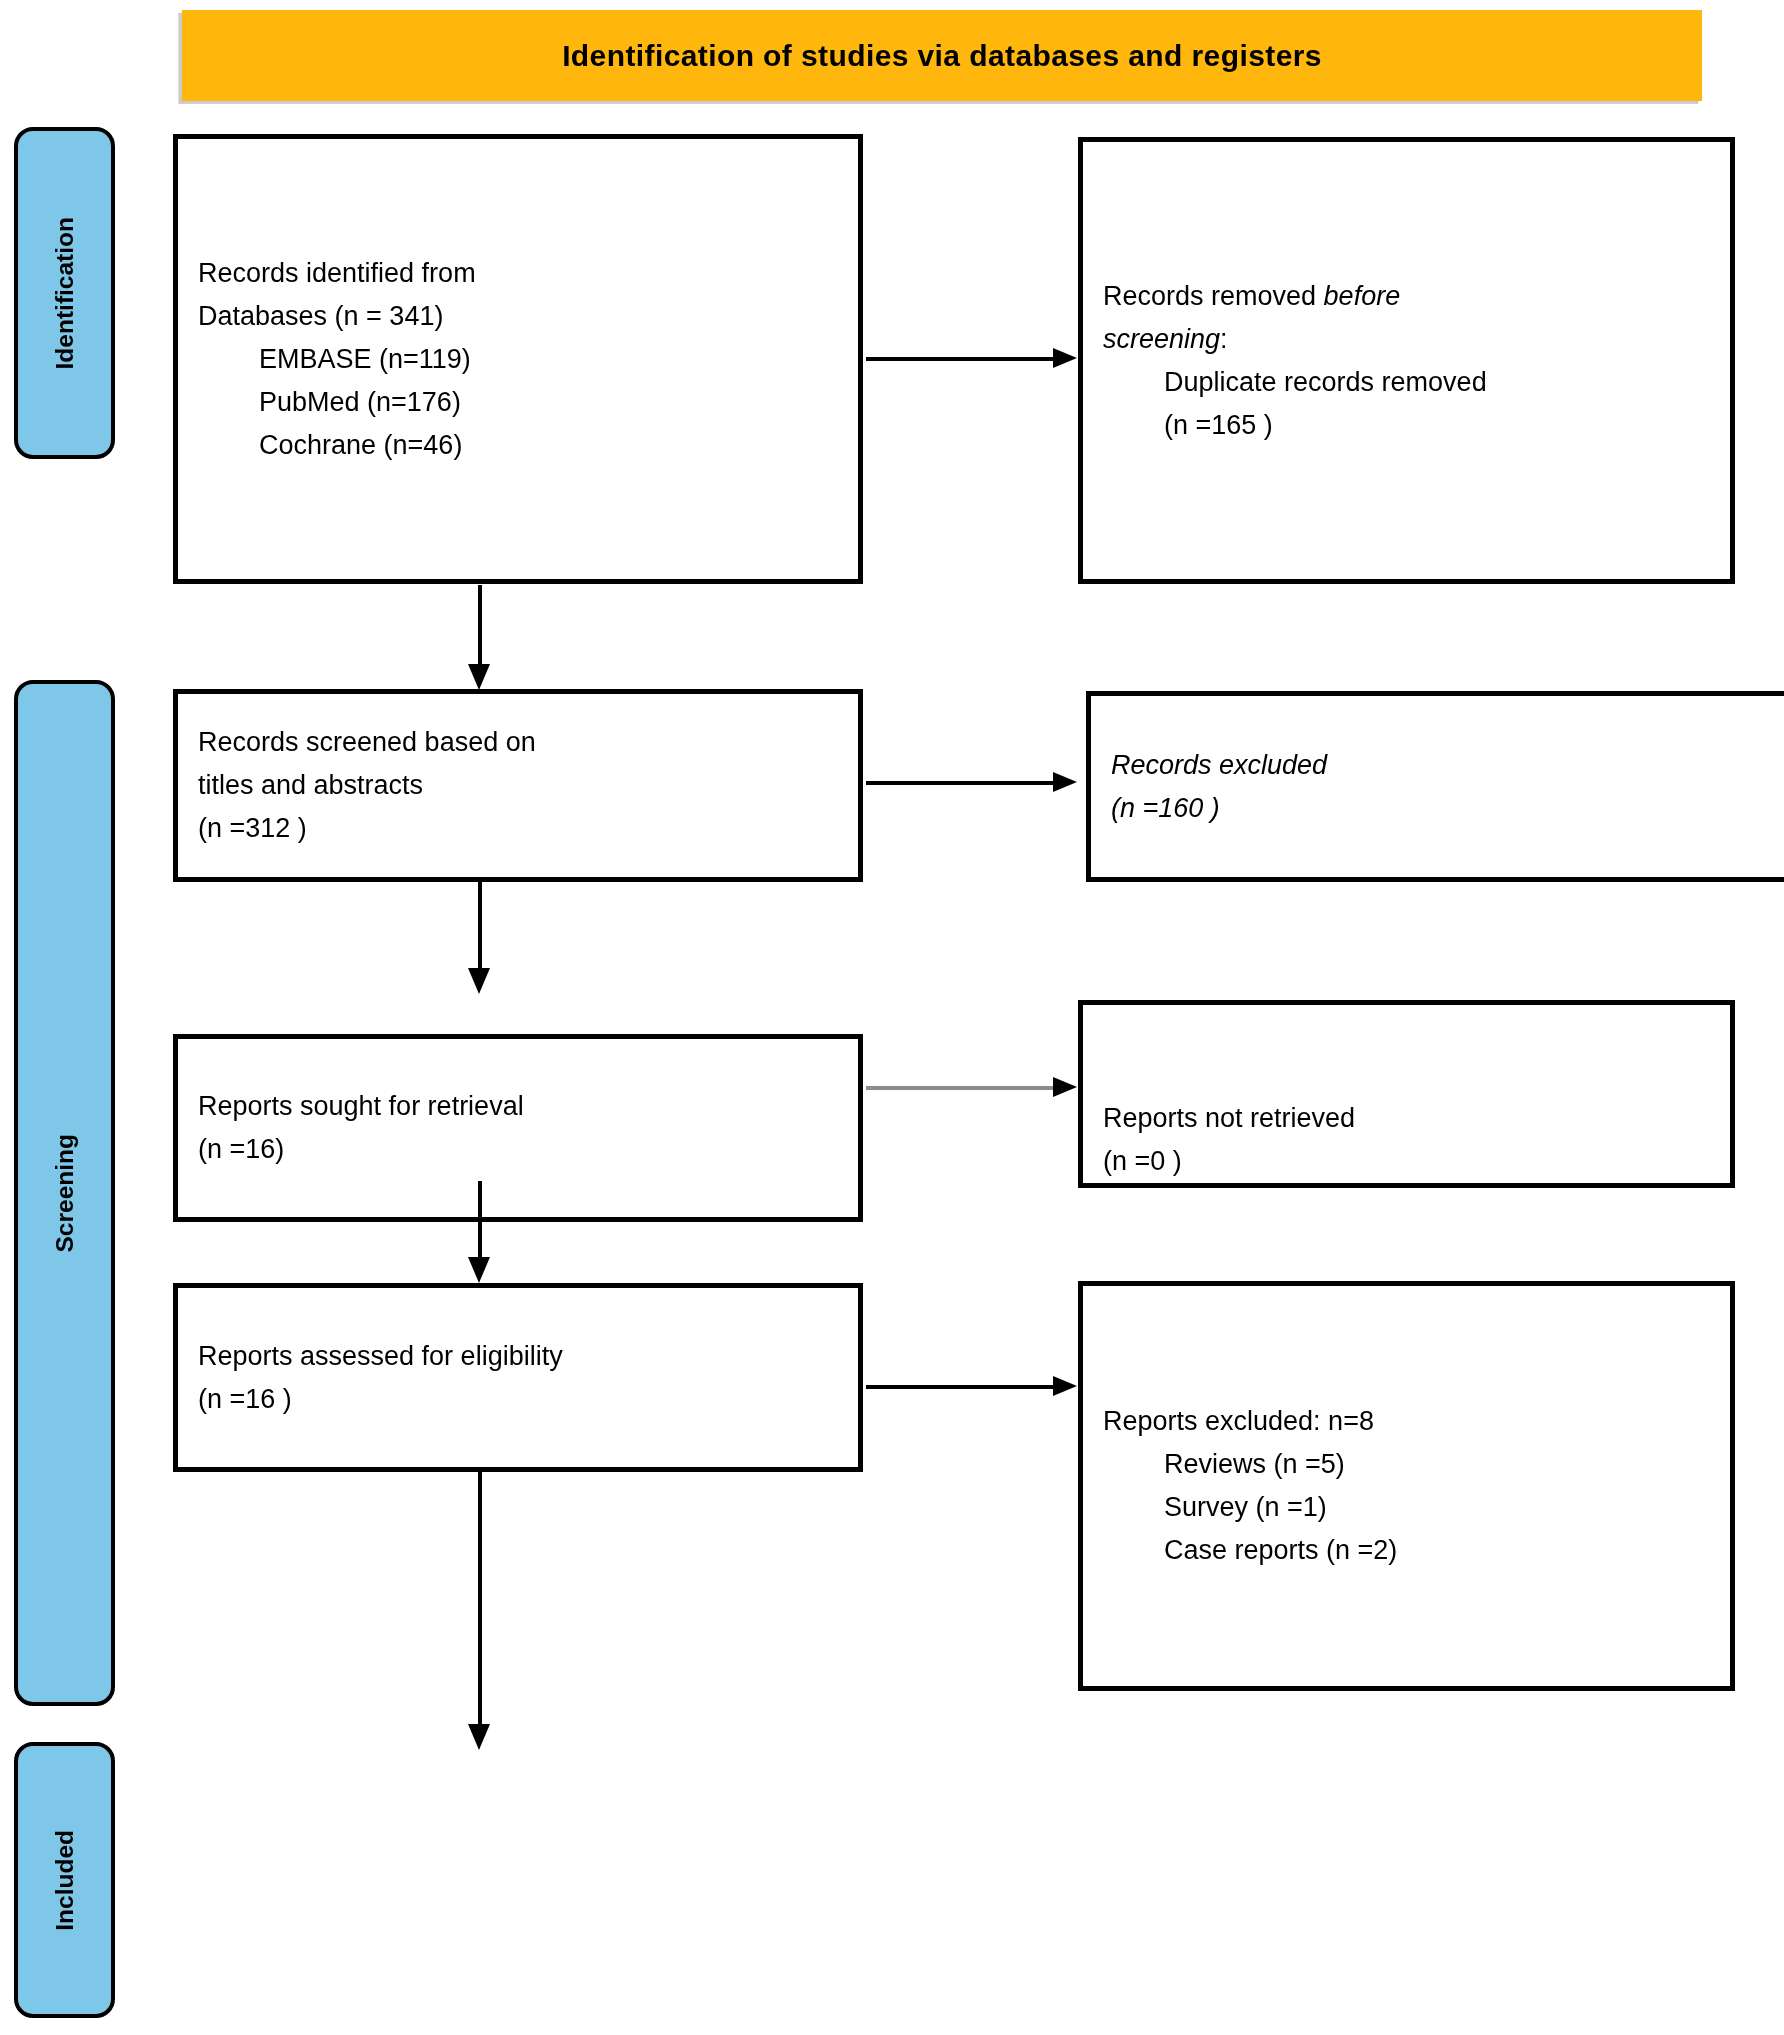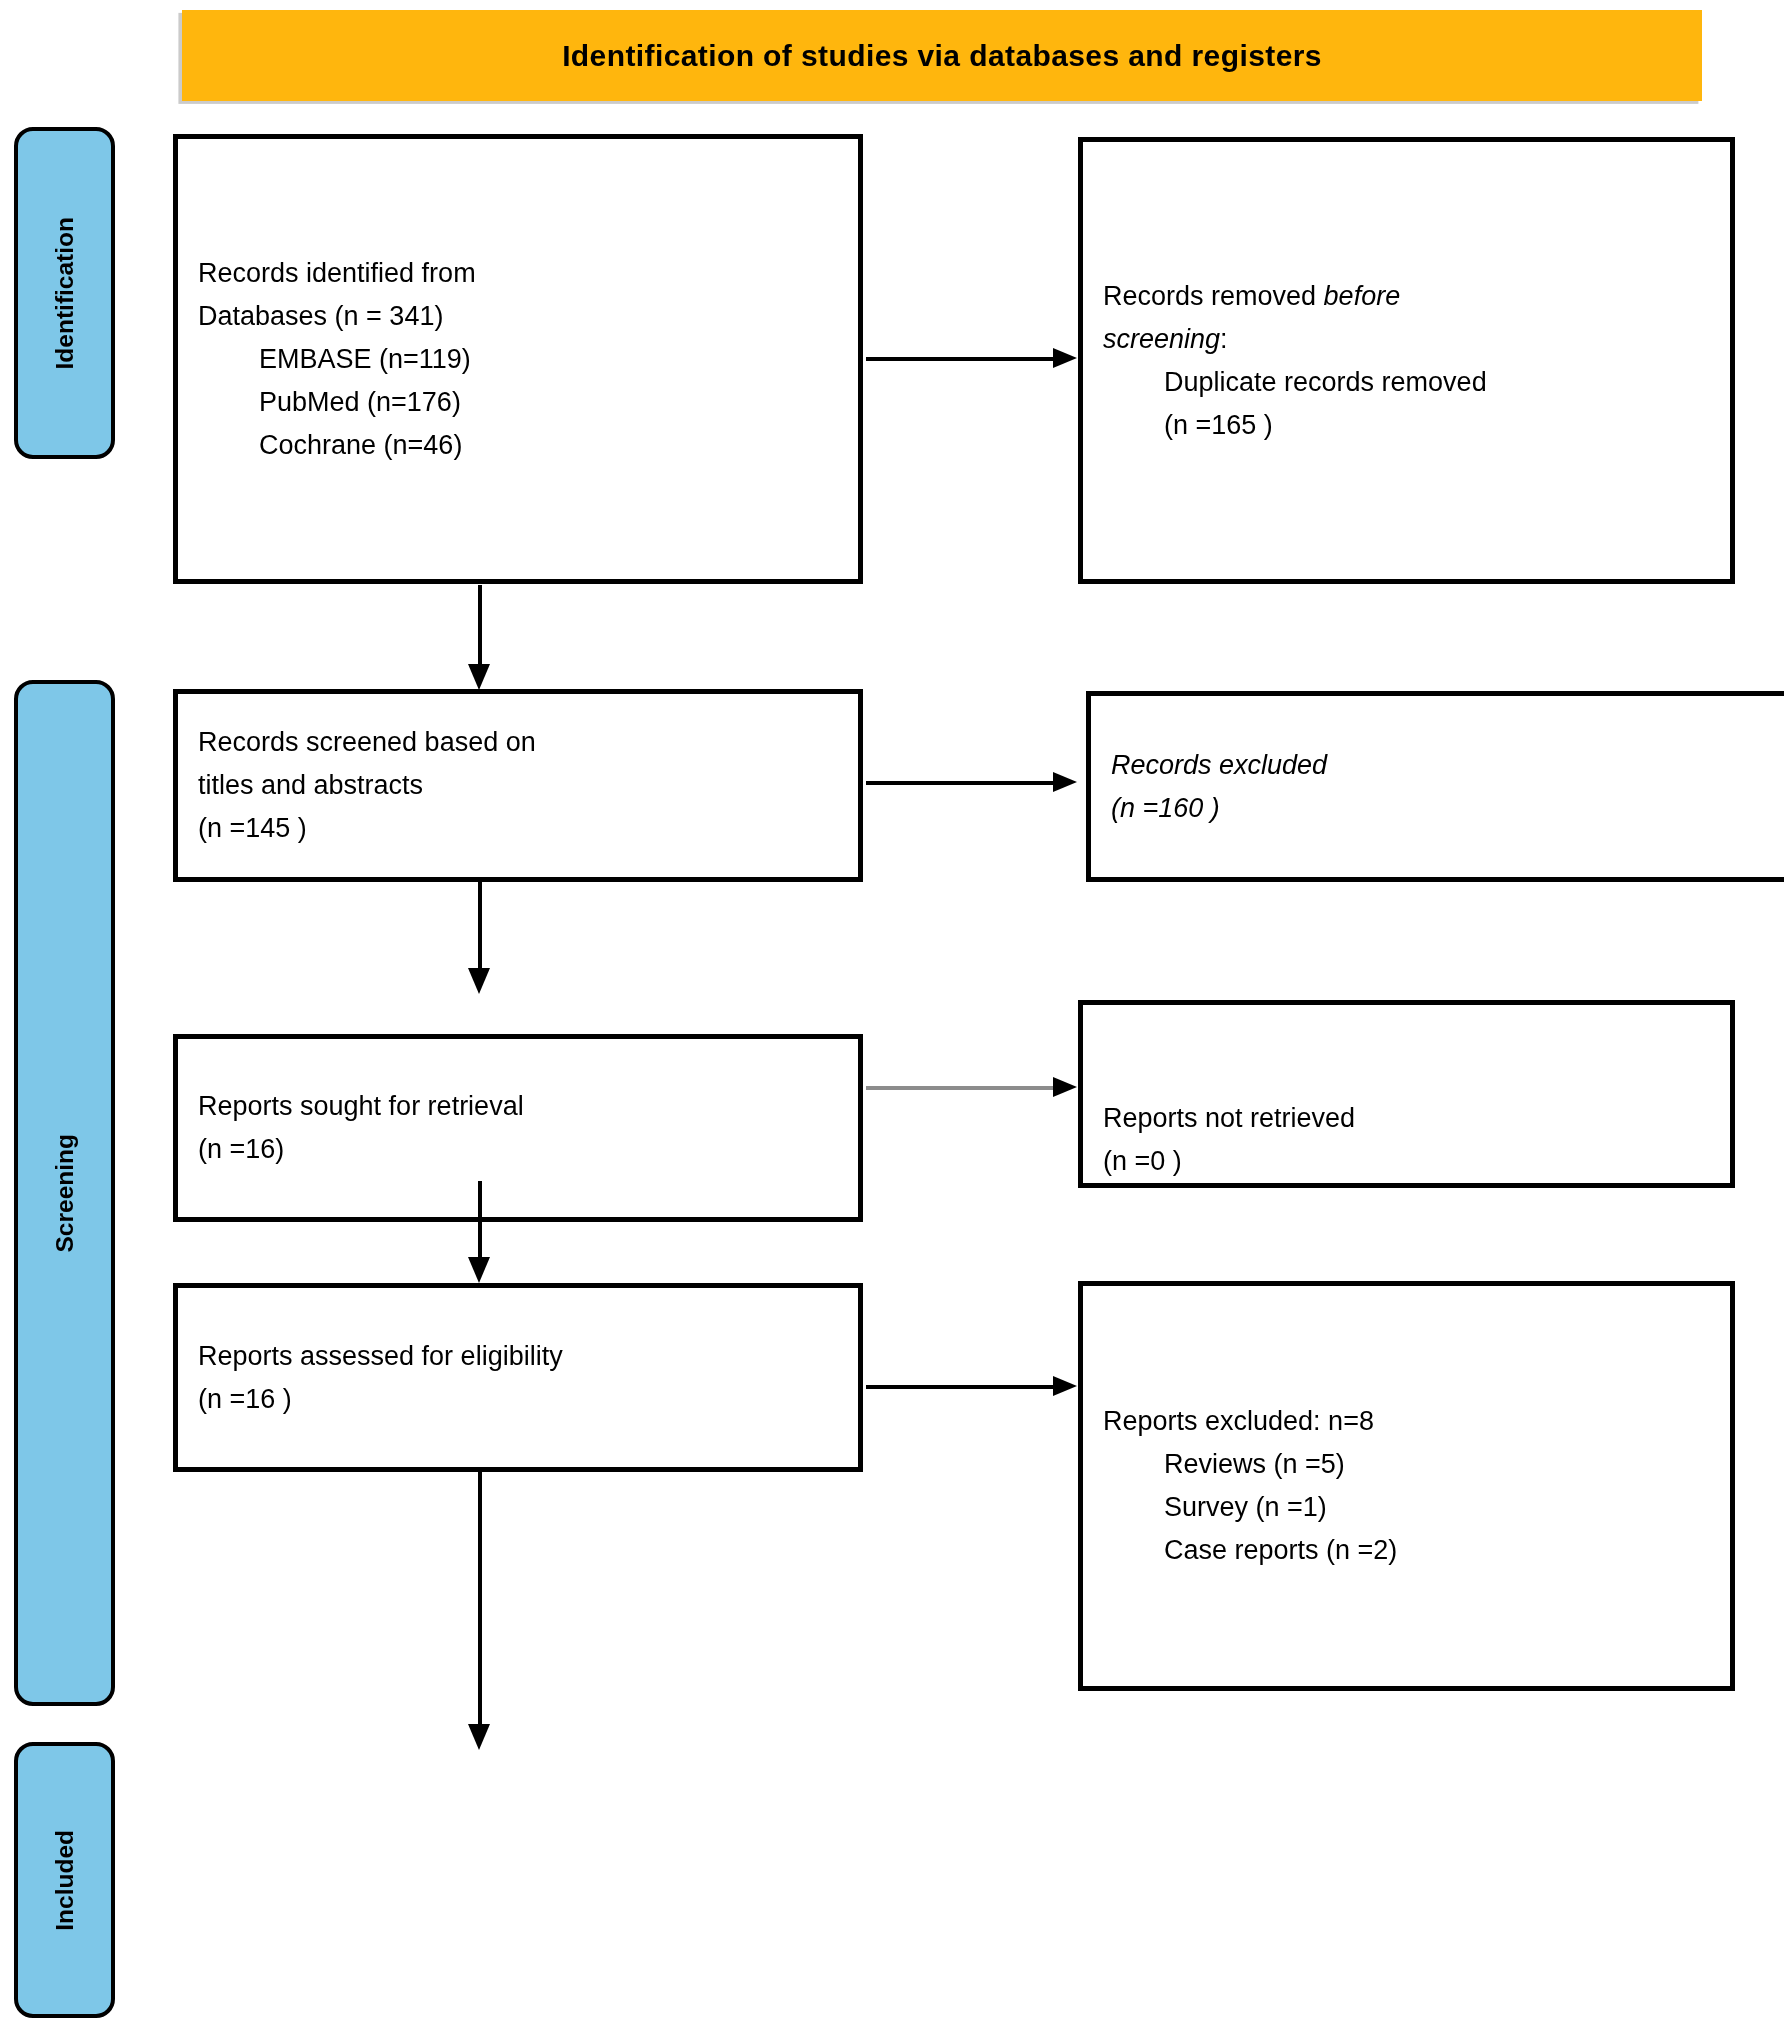--- a/index.html
+++ b/index.html
@@ -111,21 +111,21 @@
     <div class="line">Records identified from</div>
     <div class="line">Databases (n = 341)</div>
     <div class="line ind">EMBASE (n=119)</div>
     <div class="line ind">PubMed (n=176)</div>
     <div class="line ind">Cochrane (n=46)</div>
   </div>
 
   <div class="box bL2">
     <div class="line">Records screened based on</div>
     <div class="line">titles and abstracts</div>
-    <div class="line">(n =145 )</div>
+    <div class="line">(n =312 )</div>
   </div>
 
   <div class="box bL3">
     <div class="line">Reports sought for retrieval</div>
     <div class="line">(n =16)</div>
   </div>
 
   <div class="box bL4">
     <div class="line">Reports assessed for eligibility</div>
     <div class="line">(n =16 )</div>

